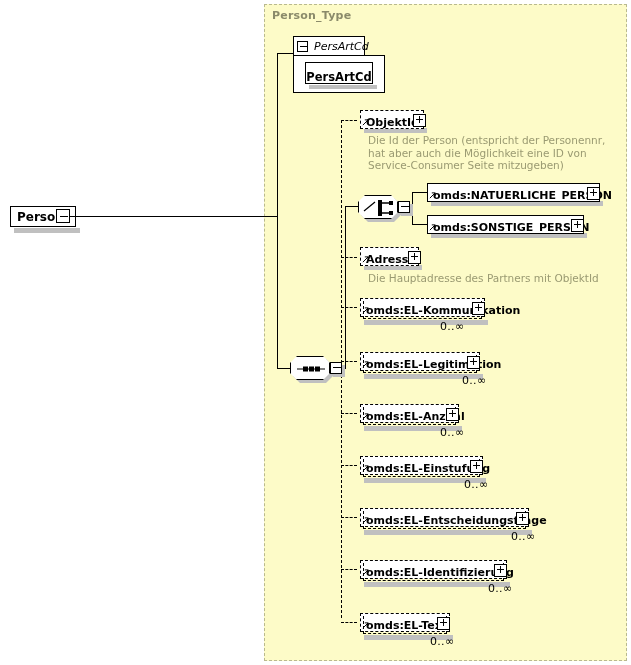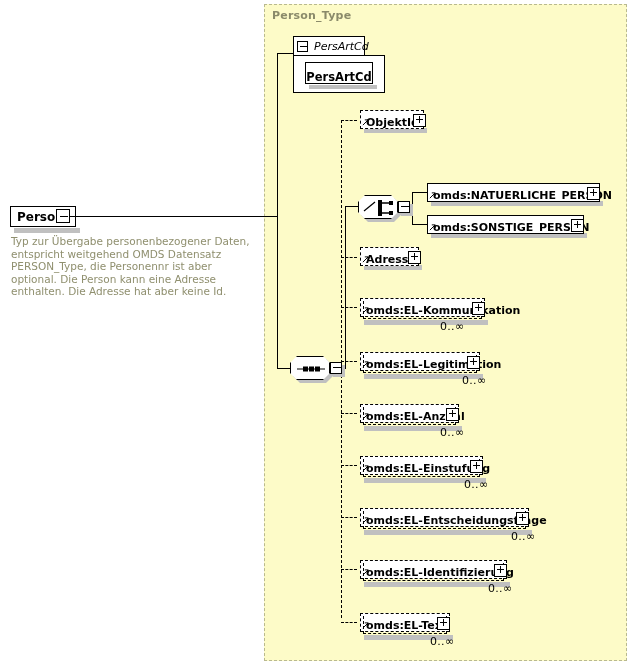--- a/index.html
+++ b/index.html
@@ -199,21 +199,20 @@
 
   <div id="type-panel"></div>
   <div id="type-panel-title">Person_Type</div>
 
   <div class="shadow" id="person-shadow"></div>
   <div id="person-box">
     <span class="lbl">Person</span>
   </div>
   <div id="person-ctl"></div>
 
-  <div id="person-desc">Typ zur Übergabe personenbezogener Daten, entspricht weitgehend OMDS Datensatz PERSON_Type, die Personennr ist aber optional. Die Person kann eine Adresse enthalten. Die Adresse hat aber keine Id.</div>
 
   <div class="hline" style="left:70px;top:216px;width:207px;"></div>
 
   <div class="vline" style="left:277px;top:53px;height:164px;"></div>
   <div class="vline" style="left:277px;top:216px;height:152px;"></div>
   <div class="hline" style="left:277px;top:53px;width:17px;"></div>
   <div class="hline" style="left:277px;top:368px;width:13px;"></div>
 
   <div id="attr-body"></div>
   <div id="attr-tab">
@@ -248,20 +247,21 @@
 
   <div class="hline dash" style="left:341px;top:120px;width:16px;"></div>
   <div class="shadow" style="left:364px;top:128px;width:63px;height:5px;"></div>
   <div class="node optional" style="left:360px;top:110px;width:64px;">
     <span class="lbl" style="padding-right:2px;">ObjektId</span>
   </div>
   <div class="ctl plus" style="position:absolute;left:413px;top:114px;margin:0;"></div>
   <svg class="refarrow" style="left:362px;top:119px;" viewBox="0 0 8 8" aria-hidden="true">
       <path d="M1 7 L7 1 M7 1 L3.2 1 M7 1 L7 4.8" stroke="#000" stroke-width="1.1" fill="none"></path>
     </svg>
+  <div class="desc" style="left:368px;top:134px;width:240px;">Die Id der Person (entspricht der Personennr, hat aber auch die Möglichkeit eine ID von Service-Consumer Seite mitzugeben)</div>
 
   <div class="group-node" style="left:358px;top:195px;">
     <div class="octshadow"></div>
     <div class="oct">
       <svg width="40" height="24" viewBox="0 0 40 24" aria-hidden="true">
         <line x1="5" y1="15" x2="16" y2="6" stroke="#000" stroke-width="1.2"></line>
         <rect x="19" y="4" width="4" height="16" fill="#000"></rect>
         <line x1="23" y1="7" x2="33" y2="7" stroke="#000" stroke-width="1.4"></line>
         <line x1="23" y1="17" x2="33" y2="17" stroke="#000" stroke-width="1.4"></line>
         <rect x="30" y="5" width="4" height="4" fill="#000"></rect>
@@ -299,20 +299,21 @@
 
   <div class="hline dash" style="left:341px;top:257px;width:16px;"></div>
   <div class="shadow" style="left:364px;top:265px;width:58px;height:5px;"></div>
   <div class="node optional" style="left:360px;top:247px;width:59px;">
     <span class="lbl" style="padding-right:2px;">Adresse</span>
   </div>
   <div class="ctl plus" style="position:absolute;left:408px;top:251px;margin:0;"></div>
   <svg class="refarrow" style="left:362px;top:256px;" viewBox="0 0 8 8" aria-hidden="true">
       <path d="M1 7 L7 1 M7 1 L3.2 1 M7 1 L7 4.8" stroke="#000" stroke-width="1.1" fill="none"></path>
     </svg>
+  <div class="desc" style="left:368px;top:272px;width:240px;">Die Hauptadresse des Partners mit ObjektId</div>
 
   <div class="hline dash" style="left:341px;top:307px;width:16px;"></div>
   <div class="shadow" style="left:364px;top:320px;width:124px;height:5px;"></div>
   <div class="node optional" style="left:360px;top:298px;width:125px;height:19px;">
     <span class="lbl" style="padding-right:2px;">omds:EL-Kommunikation</span>
     <div class="repeat-inner"></div>
   </div>
   <div class="ctl plus" style="position:absolute;left:472px;top:302px;margin:0;"></div>
   <svg class="refarrow" style="left:362px;top:307px;" viewBox="0 0 8 8" aria-hidden="true">
       <path d="M1 7 L7 1 M7 1 L3.2 1 M7 1 L7 4.8" stroke="#000" stroke-width="1.1" fill="none"></path>

